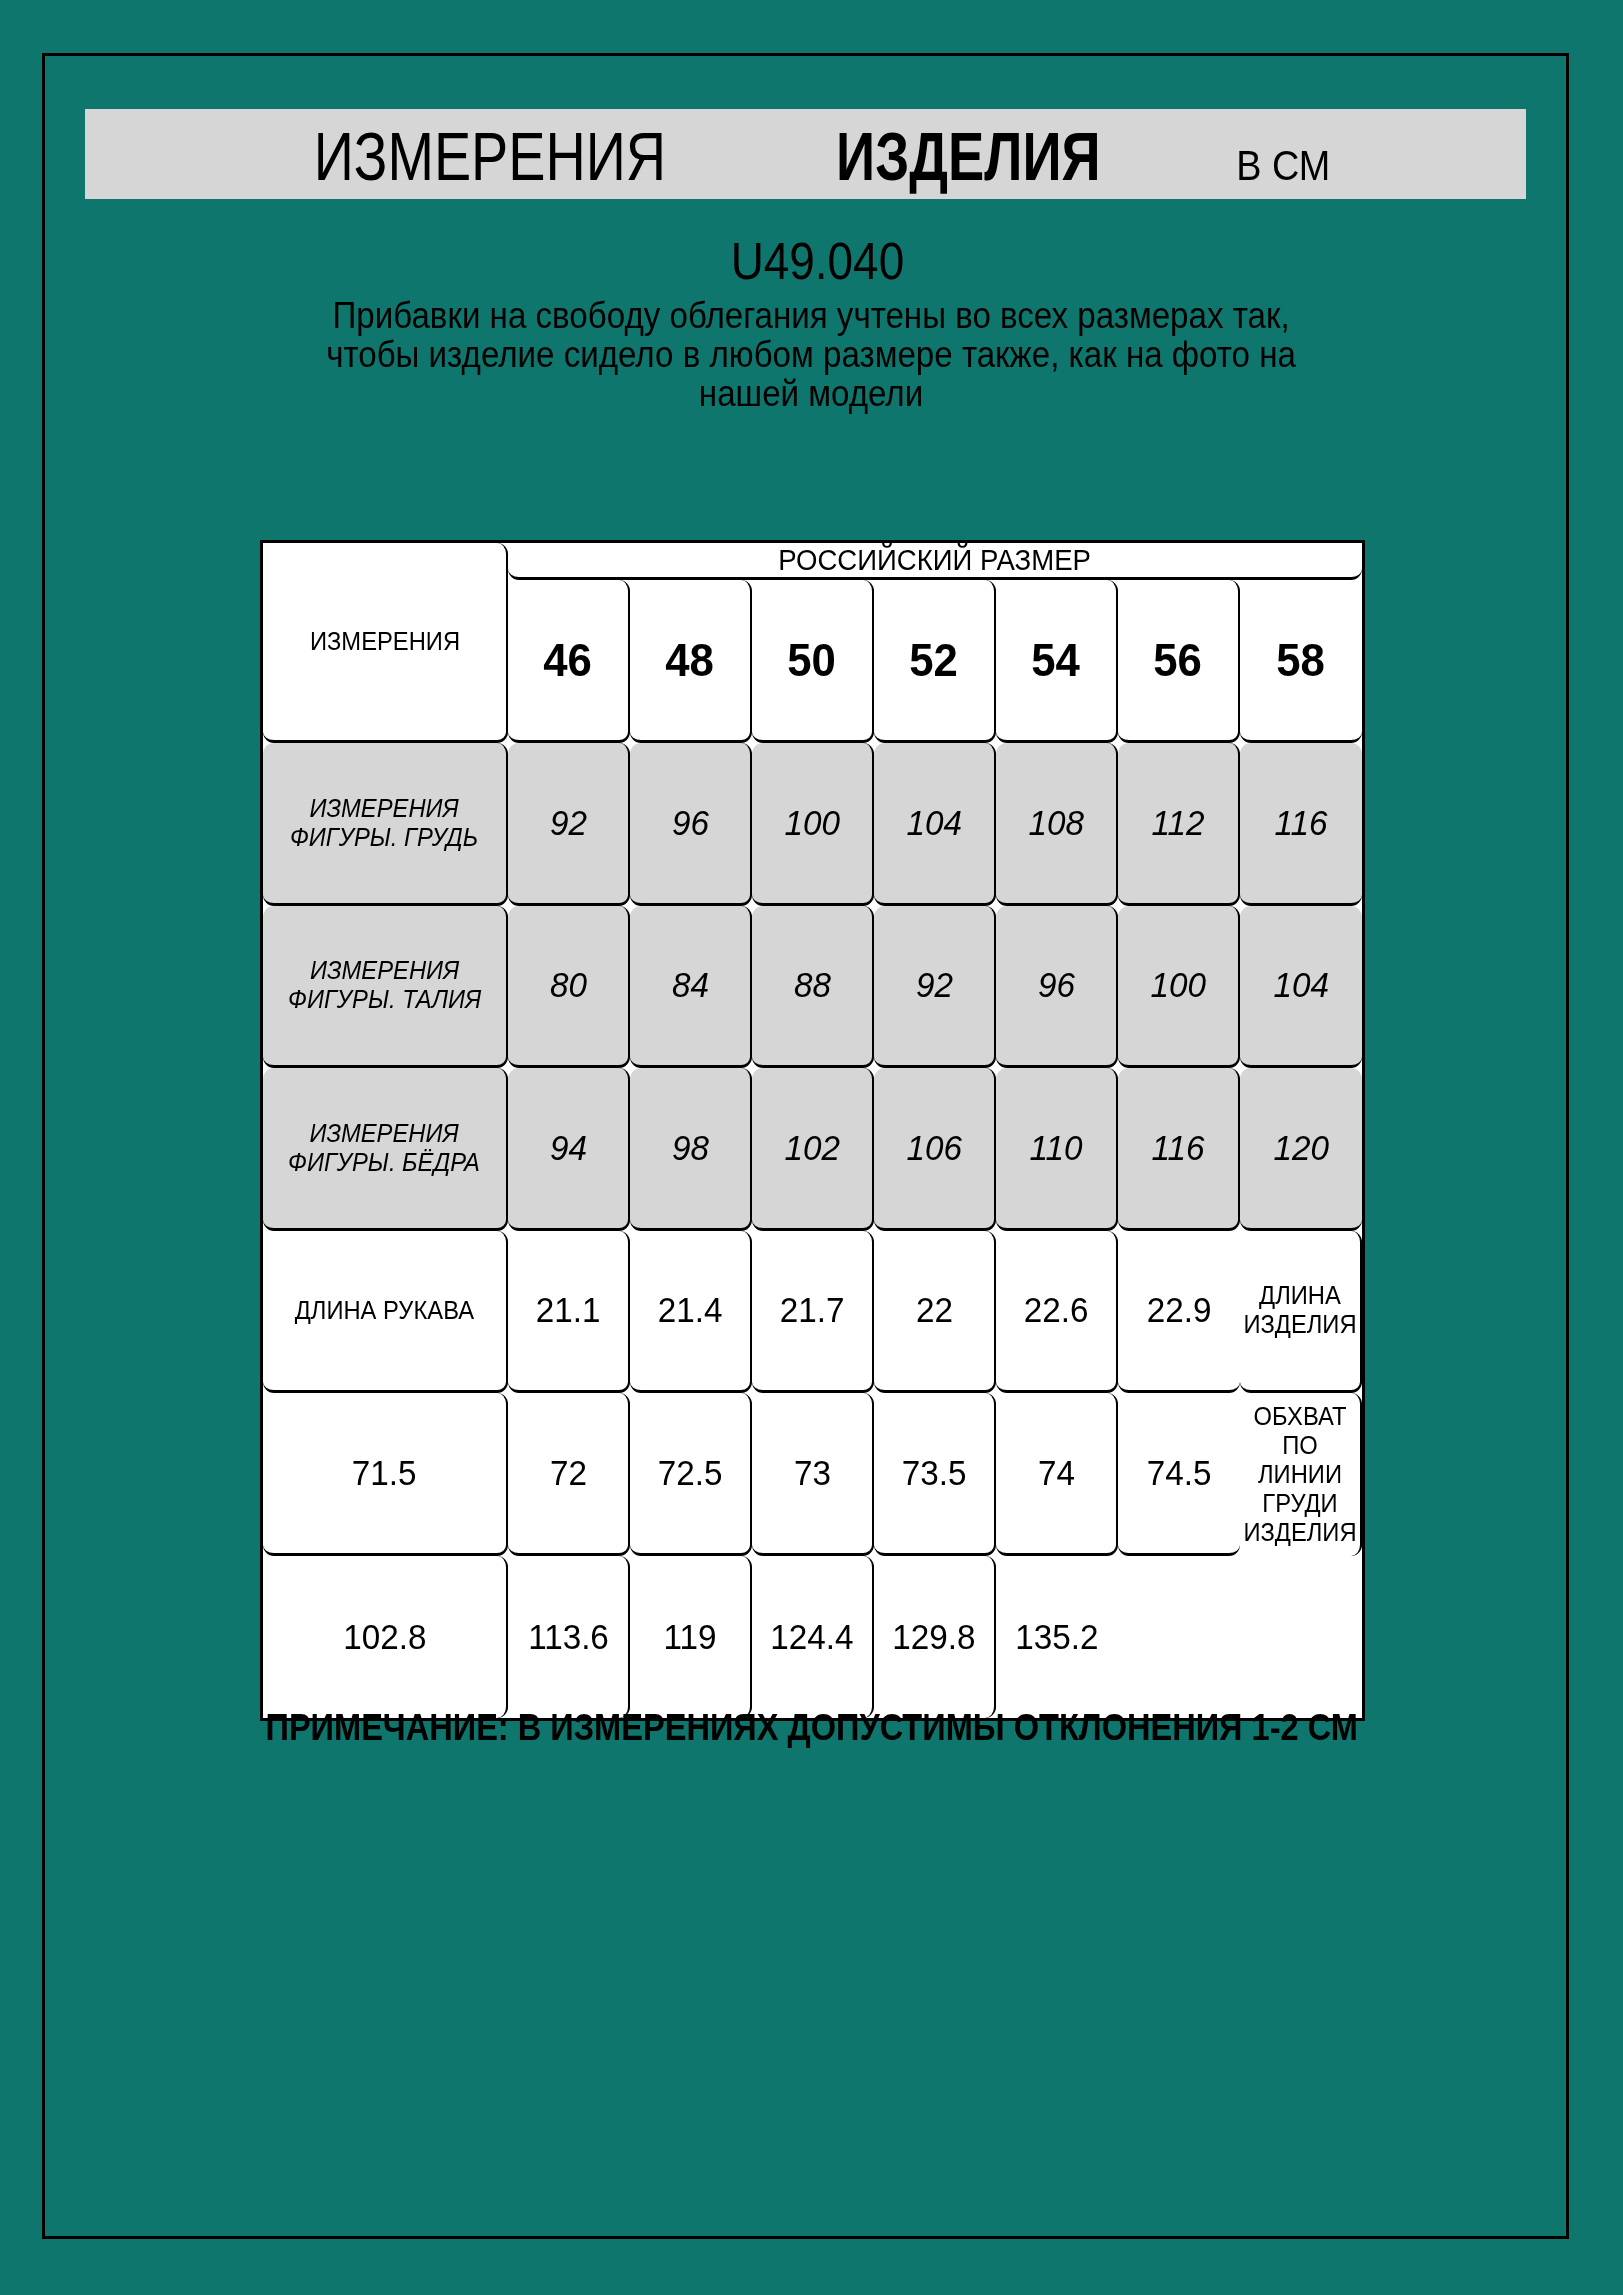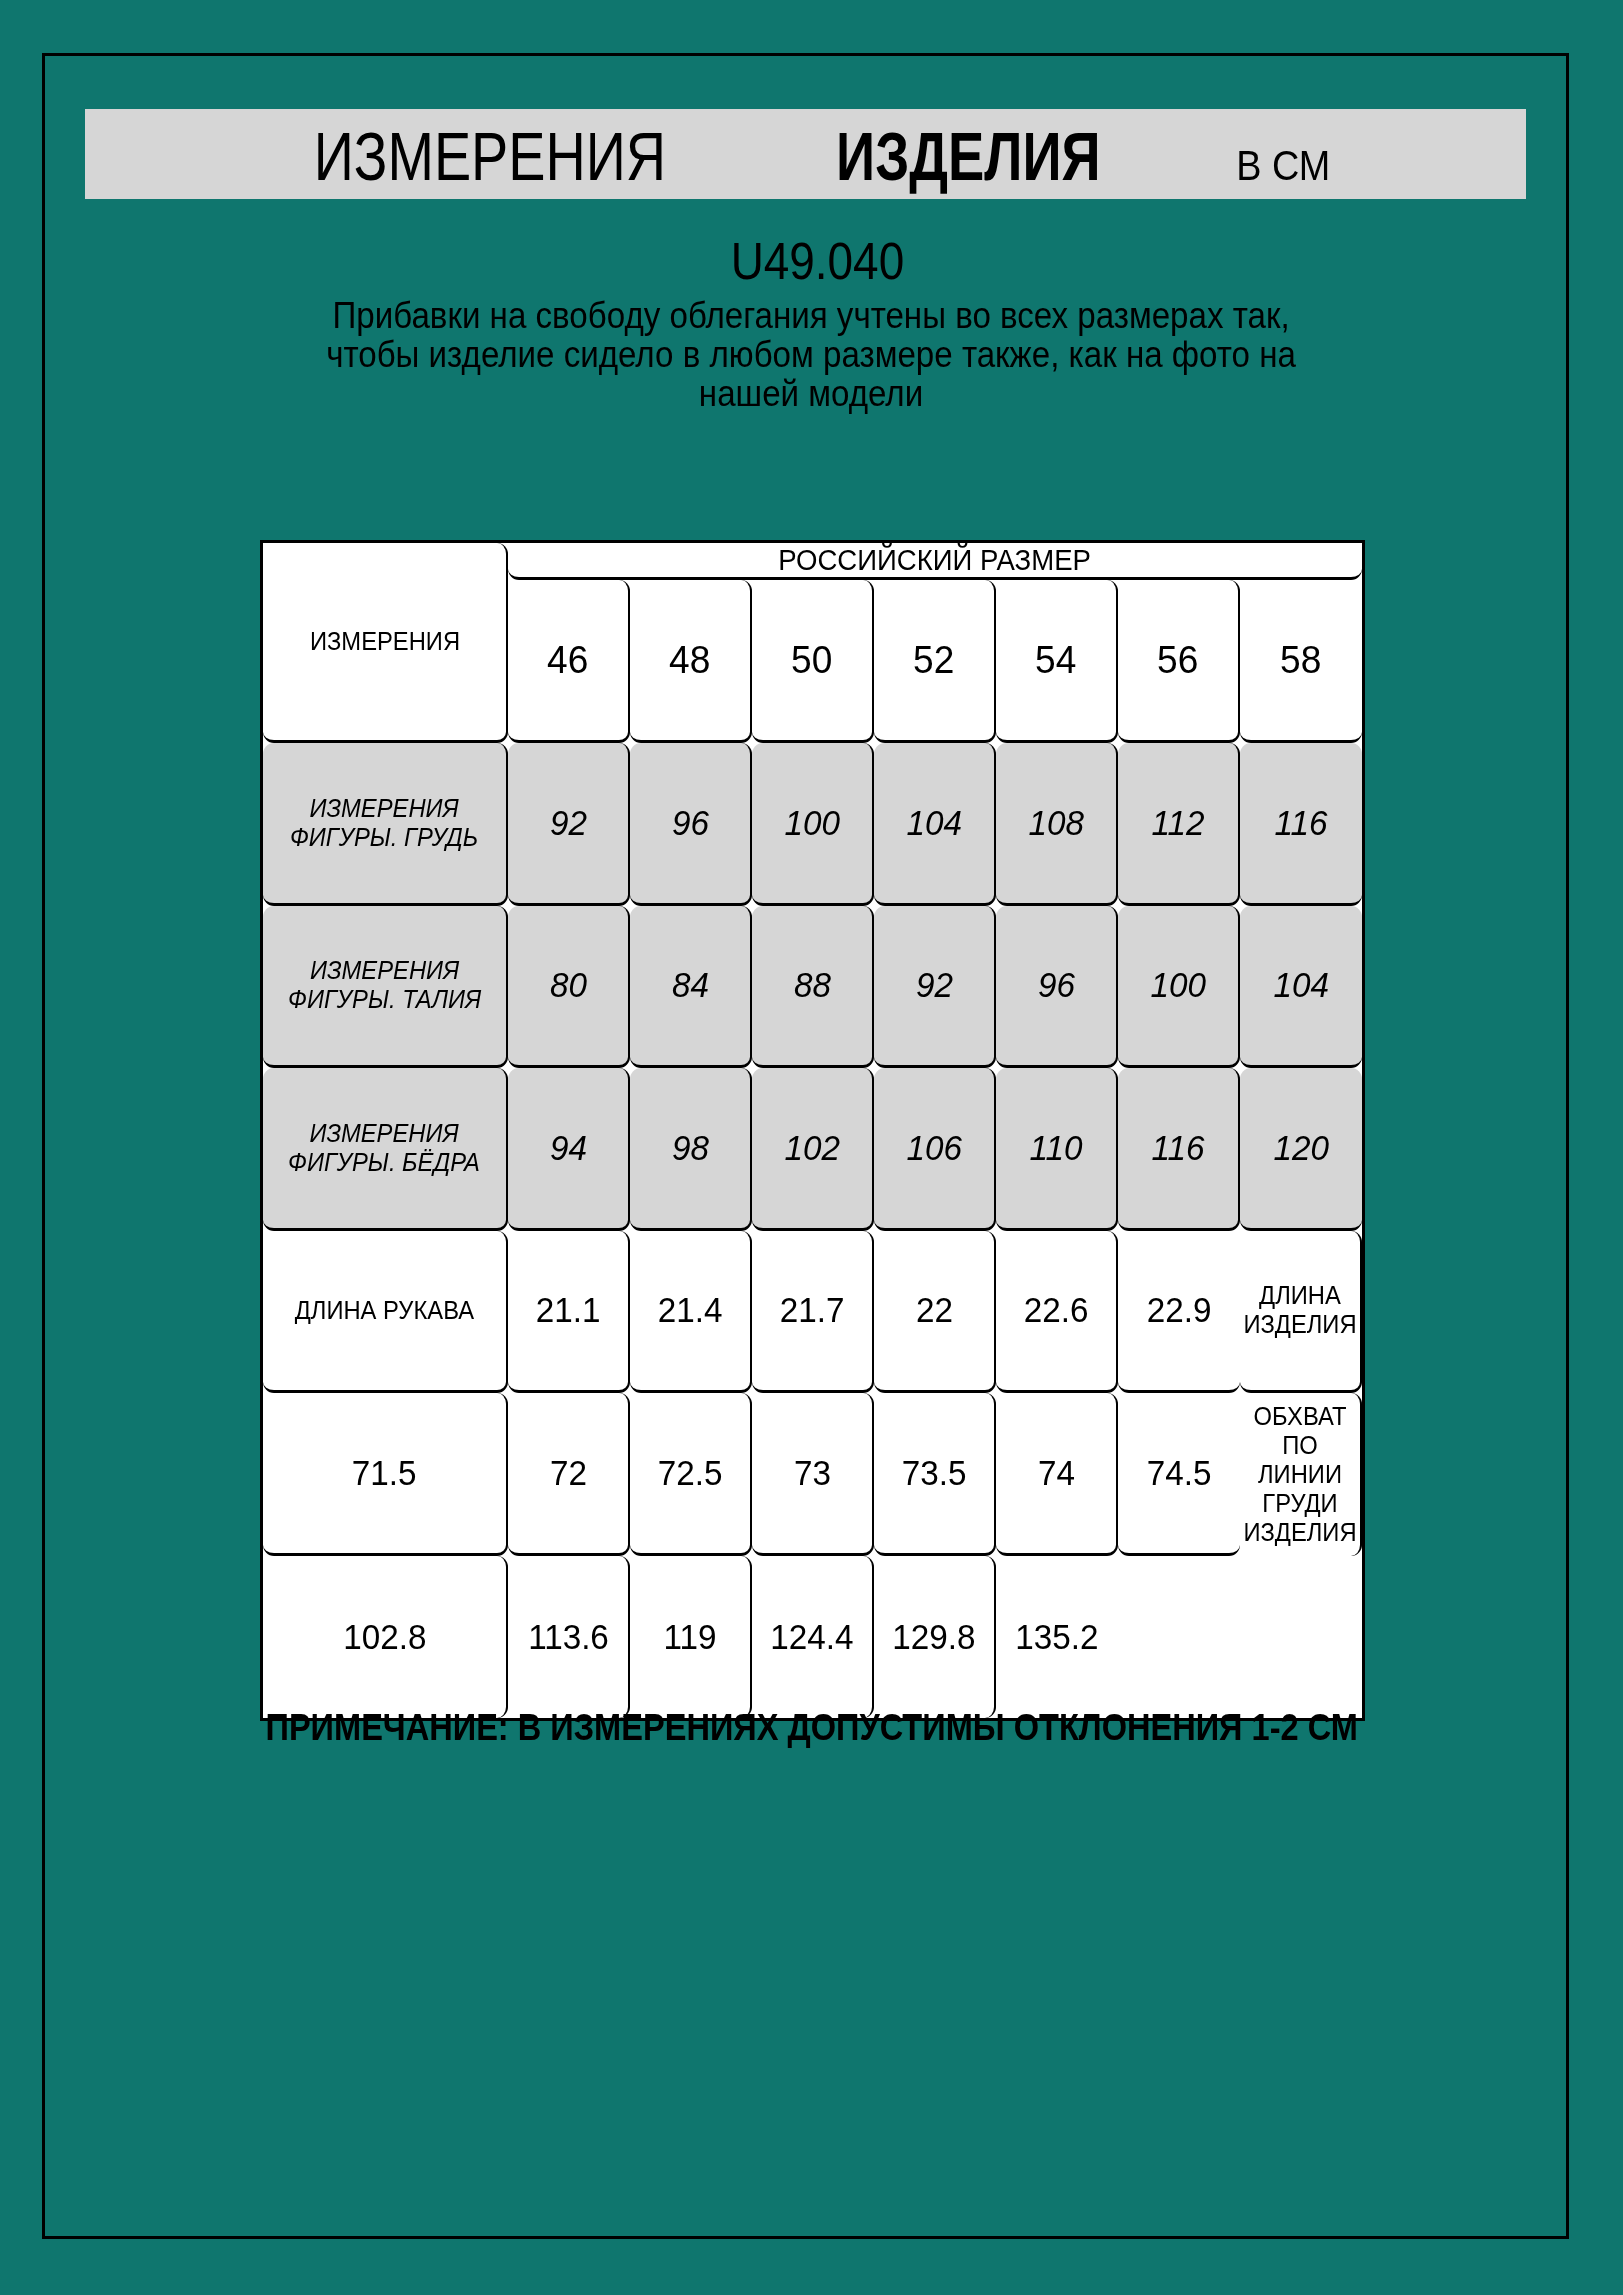--- a/index.html
+++ b/index.html
@@ -41,21 +41,21 @@
     grid-template-rows:37px 163px repeat(6, 1fr);
   }
   .c { border-right:2px solid #000; border-bottom:3.3px solid #000;
        display:flex; align-items:center; justify-content:center; overflow:hidden;
        box-sizing:border-box;border-radius:11px; }
   .c .cx { transform:scaleX(0.95); }
   .lc { border-right:none; }
   .lr { border-bottom:none; }
   .corner { grid-column:1; grid-row:1 / 3; font-size:25px; }
   .ghead  { grid-column:2 / 9; font-size:29px; }
-  .szc { font-size:39px; font-weight:normal; }
+  .szc { font-size:46px; font-weight:bold; }
   .lbl { font-size:25px; }
   .val { font-size:35px;align-items:center; }
   .shade { background:#d6d6d6; }
   .it { font-style:italic; }
 
   .note { position:absolute; left:0; width:1623px; top:1707px; text-align:center;
           font-size:37px; font-weight:bold; line-height:42px; }
   .note .cx { transform:scaleX(0.88); }
 </style>
 </head>

